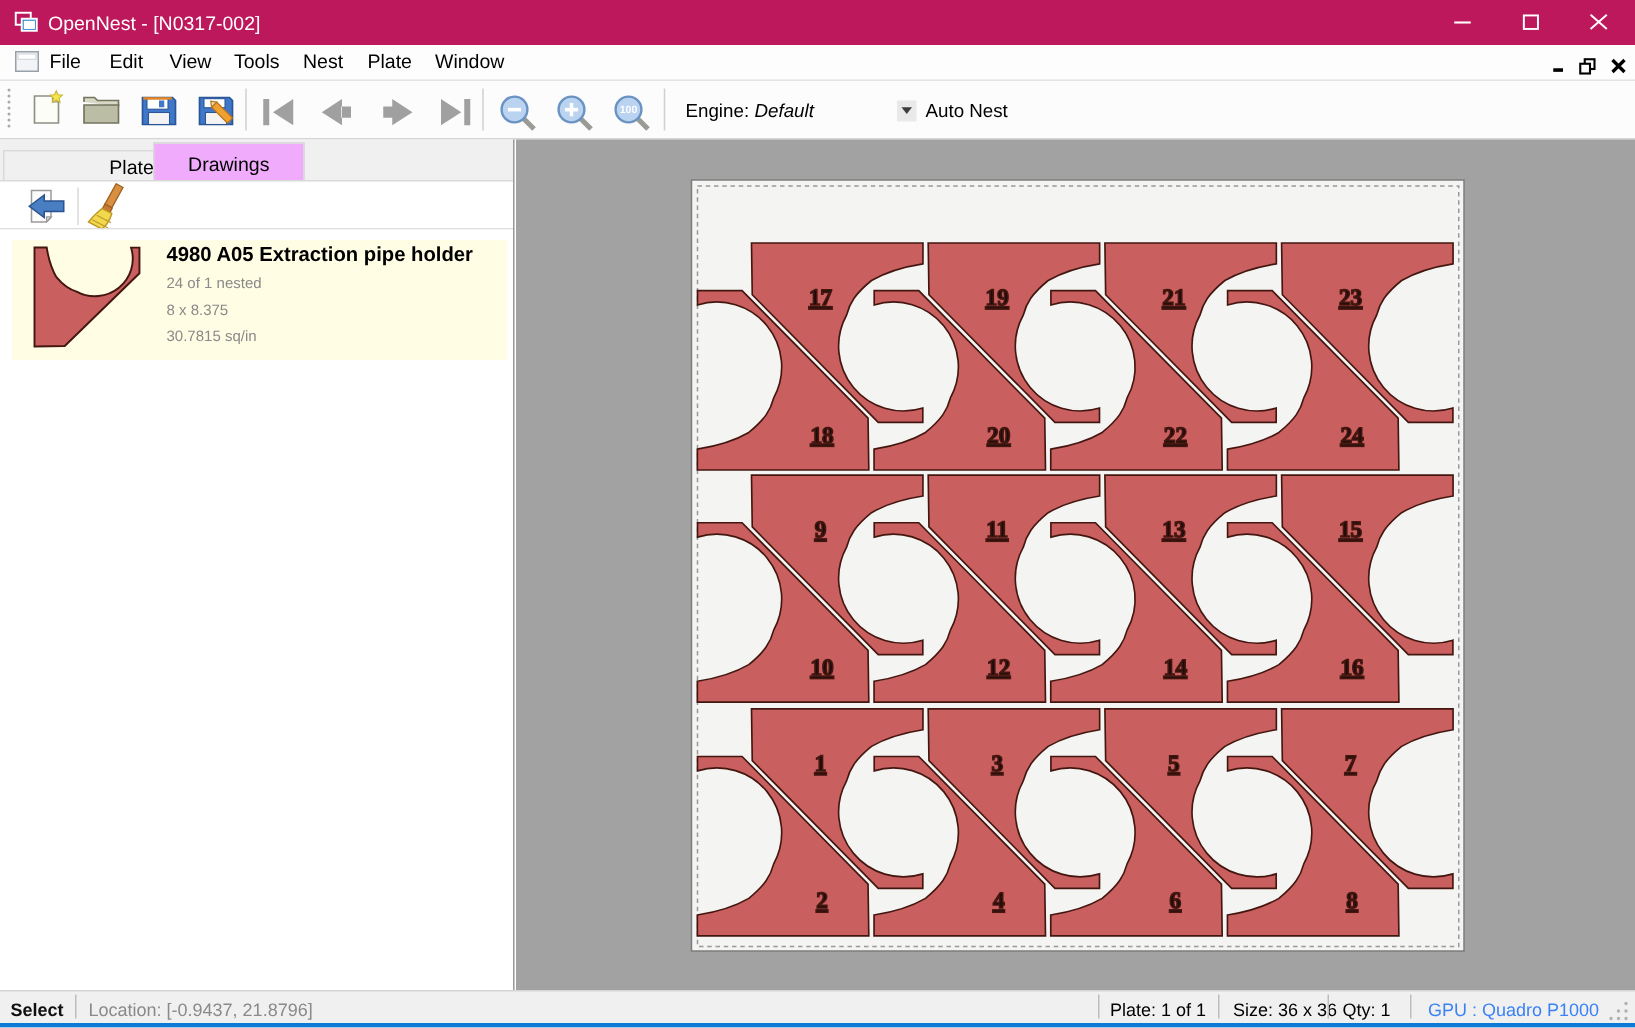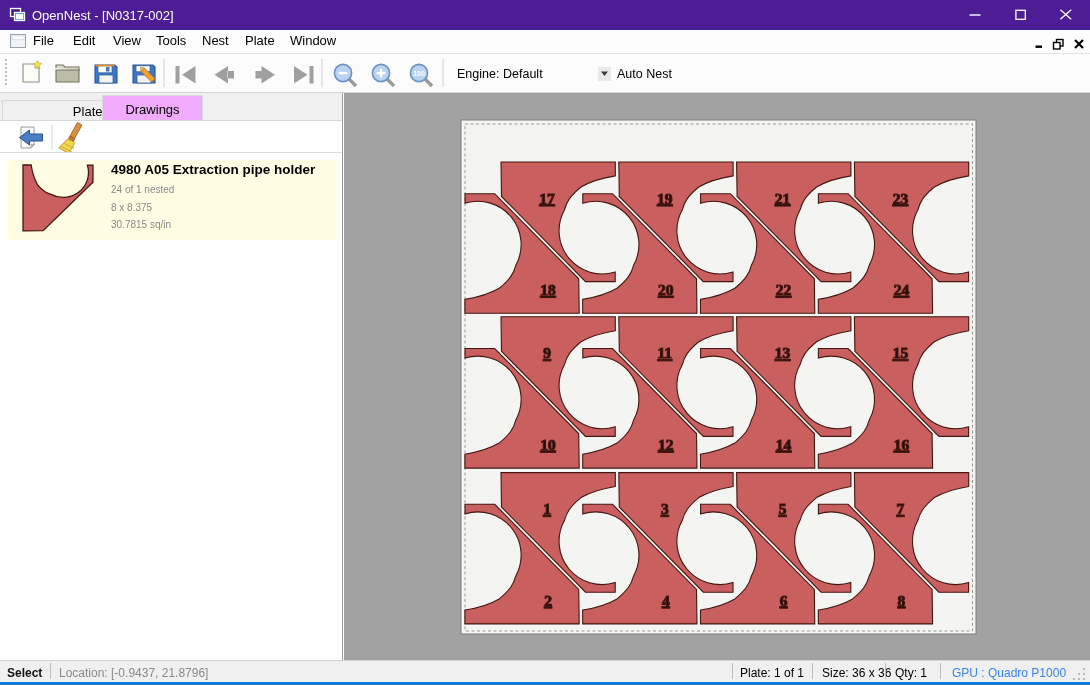--- a/index.html
+++ b/index.html
@@ -1,17 +1,17 @@
 <!DOCTYPE html>
 <html><head>
 <meta charset="utf-8">
 <style>
 html,body{margin:0;padding:0;}
 #win{position:relative;width:1090px;height:685px;font-family:"Liberation Sans",sans-serif;overflow:hidden;background:#fff;}
-#titlebar{position:absolute;left:0;top:0;width:1090px;height:30px;background:#4c1d95;}
+#titlebar{position:absolute;left:0;top:0;width:1090px;height:30px;background:#be185d;}
 #titletext{position:absolute;left:32px;top:8px;color:#fff;font-size:13px;}
 #menubar{position:absolute;left:0;top:30px;width:1090px;height:23px;background:#fdfdfd;border-bottom:1px solid #e3e3e3;}
 .menu{position:absolute;top:33px;font-size:13px;color:#000;text-align:center;}
 #toolbar{position:absolute;left:0;top:54px;width:1090px;height:38px;background:#fcfcfc;border-bottom:1px solid #d4d4d4;}
 .tlabel{position:absolute;top:67px;font-size:12.5px;color:#000;}
 #panel{position:absolute;left:0;top:93px;width:343px;height:567px;background:#f0f0f0;border-right:1px solid #9a9a9a;box-sizing:border-box;}
 #tabPlates{position:absolute;left:2px;top:100px;width:108px;height:20px;background:#f0f0f0;border:1px solid #d9d9d9;border-bottom:none;box-sizing:border-box;text-align:right;font-size:13px;padding-top:3px;color:#000;}
 #tabDrawings{position:absolute;left:102px;top:95px;width:101px;height:26px;background:#f0abfc;border:1px solid #d9d9d9;border-bottom:none;box-sizing:border-box;text-align:center;font-size:13px;padding-top:6px;color:#000;}
 #panelbody{position:absolute;left:0;top:120px;width:342px;height:540px;background:#fff;border-top:1px solid #d9d9d9;}
 #panellist{position:absolute;left:0px;top:153px;width:342px;height:507px;background:#fff;}
@@ -123,21 +123,21 @@
       <line x1="424" y1="23" x2="432" y2="31" stroke="#9a9a96" stroke-width="3.4"></line>
       <circle cx="419" cy="18" r="8.6" fill="#b9d3f1" stroke="#6b93c2" stroke-width="1.6"></circle>
       <text x="419" y="20.6" font-size="7" font-weight="bold" fill="#fff" text-anchor="middle" font-family="Liberation Sans">100</text>
     </g>
     <line x1="443" y1="4" x2="443" y2="32" stroke="#d0d0d0"></line>
 
     <rect x="598" y="12" width="13" height="14" fill="#e9e9e9"></rect>
     <path d="M601,16.5 h7 l-3.5,4.5 z" fill="#3c3c3c"></path>
   </svg>
   <div class="tlabel" style="left:457px;font-weight:normal;">Engine:</div>
-  <div class="tlabel" style="left:503px;">Default</div>
+  <div class="tlabel" style="left:503px;font-style:italic;">Default</div>
   <div class="tlabel" style="left:617px;">Auto Nest</div>
   <div id="panel"></div>
   <div id="tabPlates">Plates</div>
   <div id="tabDrawings">Drawings</div>
   <div id="panelbody"></div>
   <svg width="342" height="33" style="position:absolute;left:0;top:121px">
 
     <path d="M21,6 h13 v18 l-3,3 h-10 z" fill="#fcfcfc" stroke="#9a9a9a" stroke-width="1"></path>
     <path d="M31,26.8 l3.2,-3.2 h-3.2 z" fill="#d8d8d8" stroke="#9a9a9a" stroke-width="0.8"></path>
     <path d="M19.5,16.5 l10,-7.5 v4 h13 v7 h-13 v4 z" fill="#4a7ec2" stroke="#27538f" stroke-width="1"></path>

